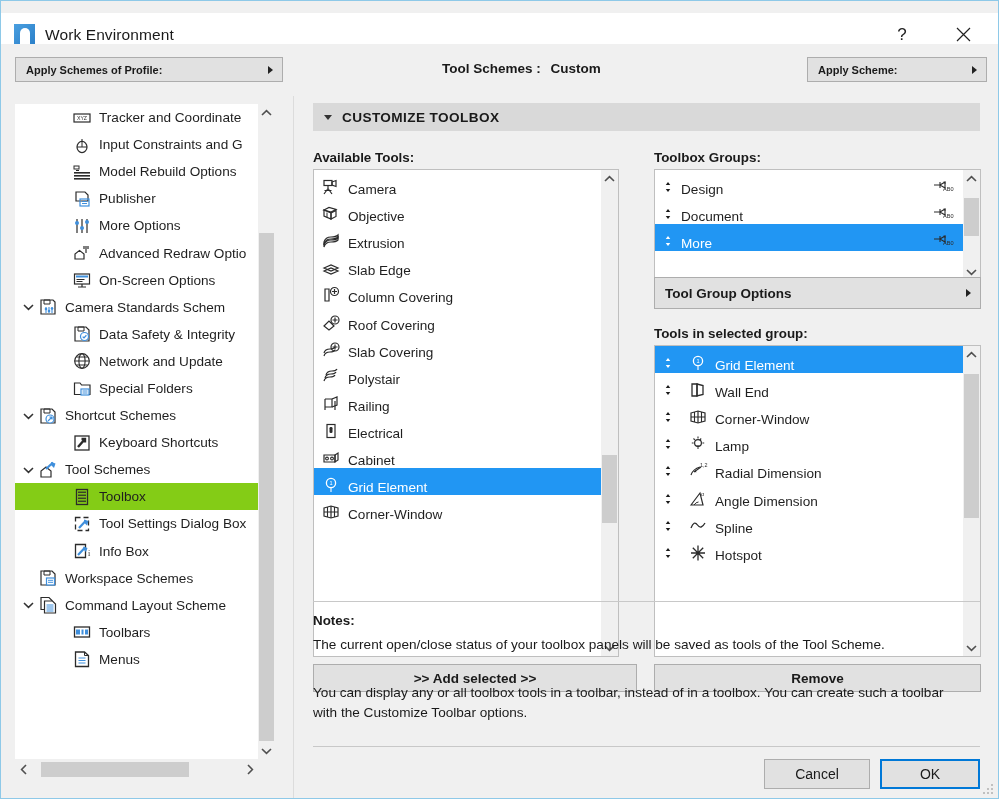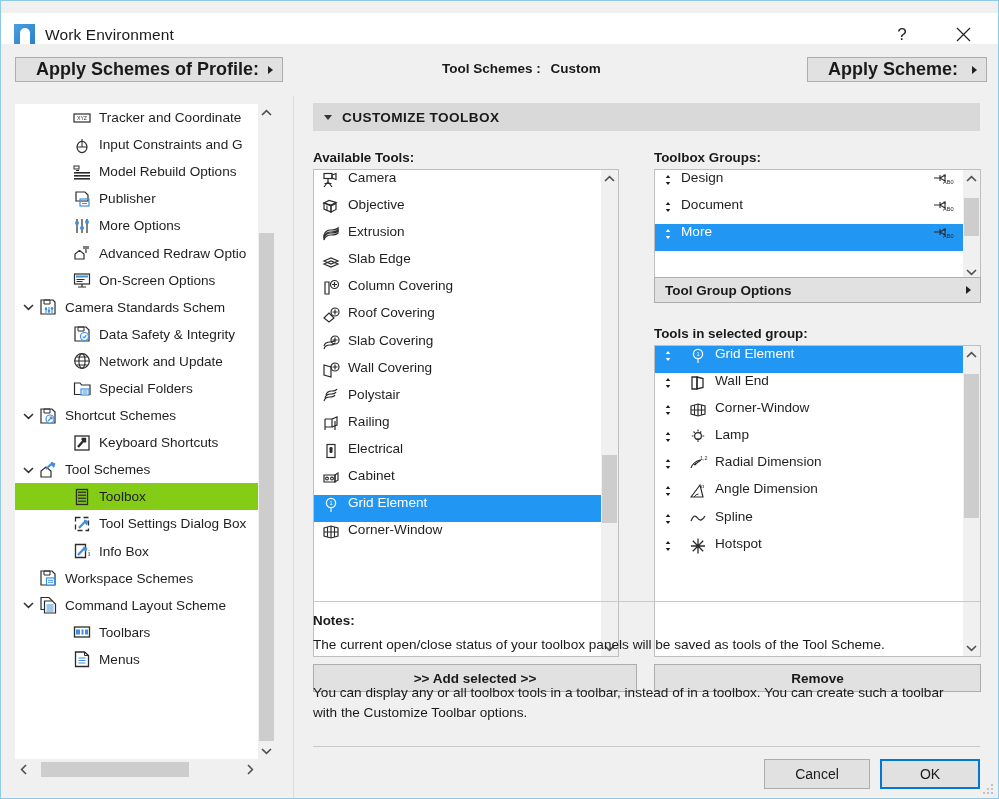--- a/index.html
+++ b/index.html
@@ -57,22 +57,22 @@
     position: absolute; left: 0; top: 43px;
     width: 997px; height: 52px;
     background: #f0f0f0;
   }
   .combobtn {
     position: absolute;
     height: 25px;
     background: #e1e1e1;
     border: 1px solid #adadad;
     display: flex; align-items: center;
-    font-size: 18px; color: #1a1a1a; font-weight: bold;
-    padding-left: 20px;
+    font-size: 11px; color: #1a1a1a; font-weight: bold;
+    padding-left: 10px;
     cursor: default;
   }
   .combobtn .tri {
     position: absolute; right: 9px;
     width: 0; height: 0;
     border-left: 5px solid #222;
     border-top: 4px solid transparent;
     border-bottom: 4px solid transparent;
   }
   #apply-profile { left: 14px; top: 56px; width: 268px; }
@@ -188,21 +188,21 @@
 
   .listbox {
     position: absolute;
     background: #ffffff;
     border: 1px solid #bfbfbf;
     overflow: hidden;
   }
   .listinner { position: absolute; left:0; top:0; right:17px; bottom:0; overflow:hidden; }
   .lrow {
     height: 27.1px;
-    display: flex; align-items: flex-start;
+    display: flex; align-items: flex-end;
     font-size: 13.6px; color: #1f1f1f;
     white-space: nowrap; cursor: default;
   }
   .lrow.sel { background: #2196f3; color: #ffffff; }
   .licon {
     width: 34px; flex: 0 0 auto;
     display: flex; align-items: center; justify-content: center;
   }
   .lhandle {
     width: 26px; flex: 0 0 auto;
@@ -231,21 +231,21 @@
     position: absolute;
     background: #e1e1e1;
     border: 1px solid #adadad;
     font-size: 13.5px; font-weight: bold; color: #1a1a1a;
     display: flex; align-items: center; justify-content: center;
     cursor: default;
   }
   #btn-addselected { left: 19px; top: 568px; width: 324px; height: 28px; }
   #btn-remove      { left: 360px; top: 568px; width: 327px; height: 28px; }
   #btn-toolgroup {
-    left: 360px; top: 181px; width: 327px; height: 26px;
+    left: 360px; top: 181px; width: 327px; height: 32px;
     justify-content: flex-start; padding-left: 10px;
   }
   #btn-toolgroup .tri {
     position: absolute; right: 9px;
     width: 0; height: 0;
     border-left: 5px solid #222;
     border-top: 4px solid transparent;
     border-bottom: 4px solid transparent;
   }
 
@@ -695,30 +695,20 @@
                 <path d="M3 16 q1-4 6-4 q4 0 5-2" fill="none" stroke="#2b2b2b" stroke-width="1.2"></path>
                 <circle cx="14" cy="7" r="4" fill="none" stroke="#2b2b2b" stroke-width="1.2"></circle>
                 <path d="M14 4.5v5M11.5 7h5" stroke="#2b2b2b" stroke-width="1.2"></path>
               </svg>
             </span>
             <span>Slab Covering</span>
           </div>
           <div class="lrow">
             <span class="licon" style="color:#2b2b2b">
               <svg class="svgi" width="20" height="20" viewBox="0 0 20 20">
-                <path d="M3 5 v10 l7 2 v-10z" fill="none" stroke="#2b2b2b" stroke-width="1.2"></path>
-                <circle cx="14" cy="7" r="4" fill="none" stroke="#2b2b2b" stroke-width="1.2"></circle>
-                <path d="M14 4.5v5M11.5 7h5" stroke="#2b2b2b" stroke-width="1.2"></path>
-              </svg>
-            </span>
-            <span>Wall Covering</span>
-          </div>
-          <div class="lrow">
-            <span class="licon" style="color:#2b2b2b">
-              <svg class="svgi" width="20" height="20" viewBox="0 0 20 20">
                 <path d="M3 14 q1-4 6-4 q4 0 5-2" fill="none" stroke="#2b2b2b" stroke-width="1.2"></path>
                 <path d="M4 11 q1-4 6-4 q4 0 5-2" fill="none" stroke="#2b2b2b" stroke-width="1.2"></path>
                 <path d="M5 8 q1-4 6-4 q4 0 5-2" fill="none" stroke="#2b2b2b" stroke-width="1.2"></path>
               </svg>
             </span>
             <span>Polystair</span>
           </div>
           <div class="lrow">
             <span class="licon" style="color:#2b2b2b">
               <svg class="svgi" width="20" height="20" viewBox="0 0 20 20">

